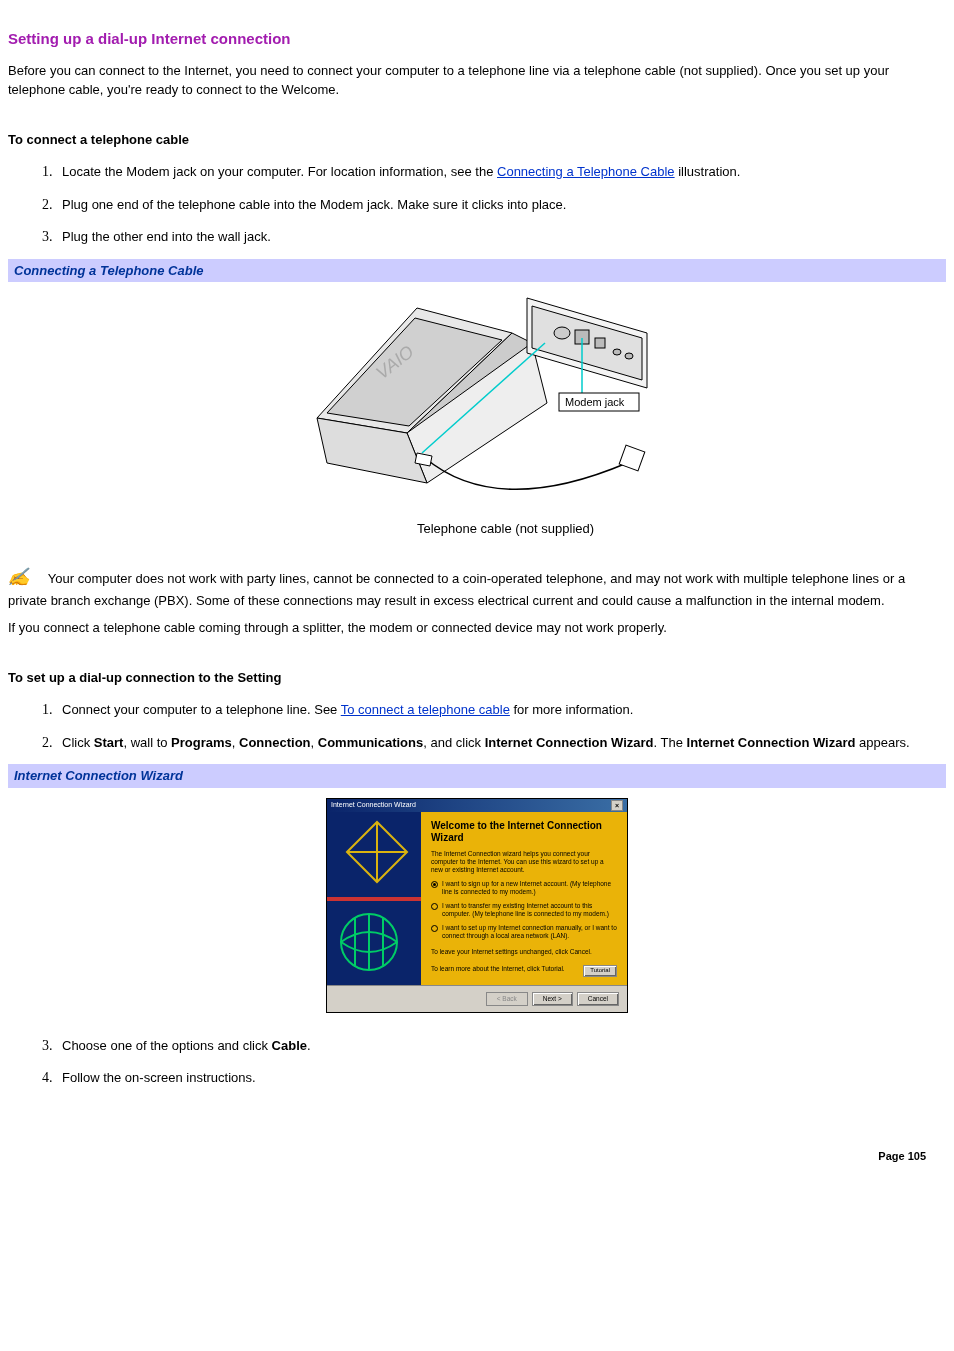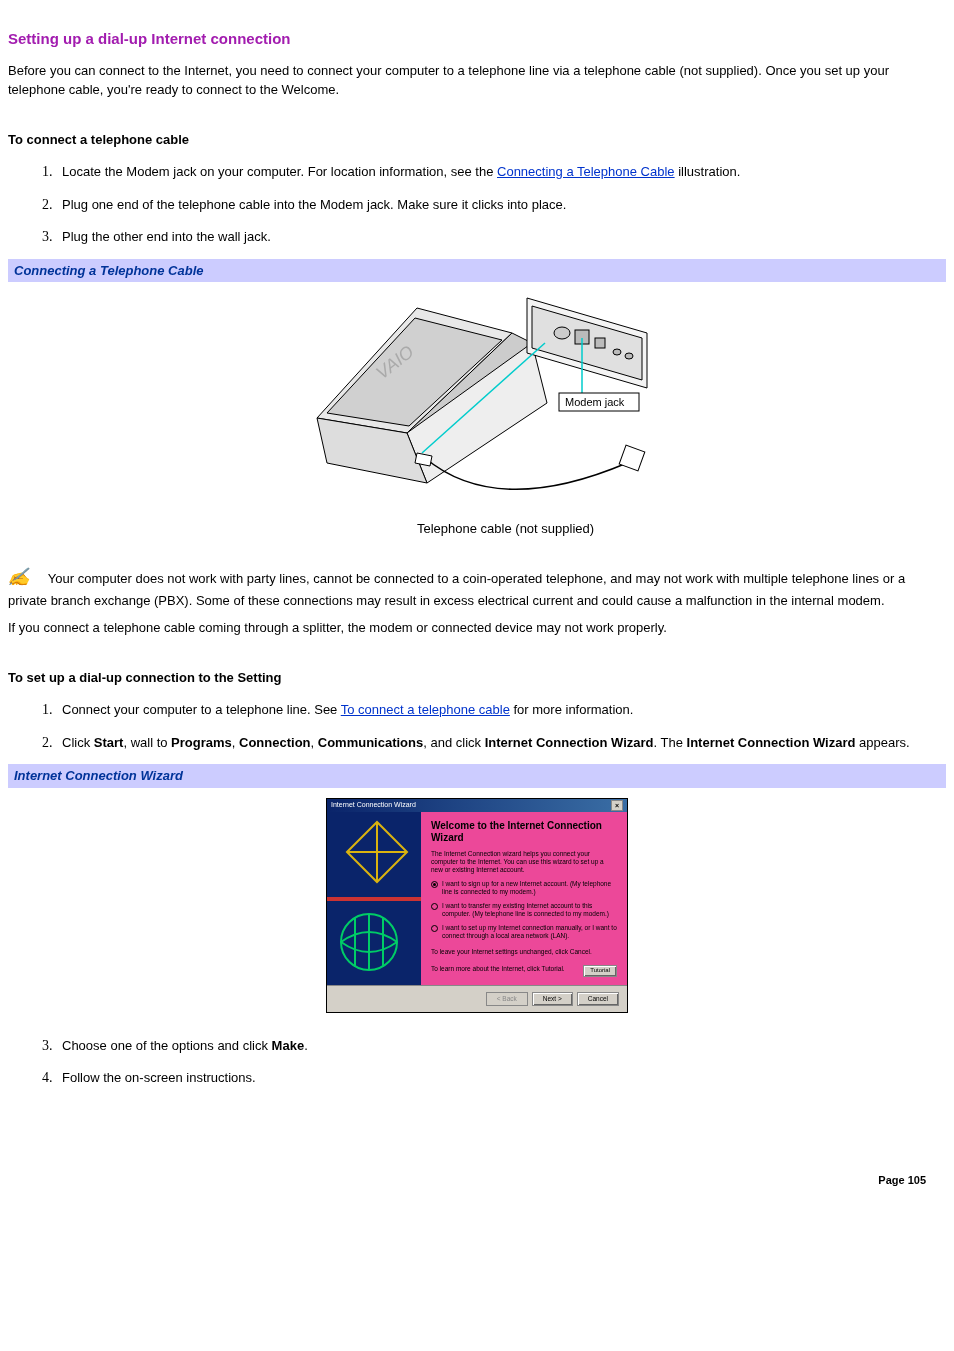--- a/index.html
+++ b/index.html
@@ -58,21 +58,21 @@
     margin-right: 14px;
     display: inline-block;
     font-style: italic;
     transform: skewX(-10deg);
   }
   .bold { font-weight: bold; }
   .page-num {
     text-align: right;
     font-size: 11px;
     font-weight: bold;
-    margin-top: 84px;
+    margin-top: 60px;
     padding-right: 20px;
   }
 
   
   #laptop-svg { width: 360px; height: 252px; }
 
   
   .wizard-wrap {
     display: flex;
     justify-content: center;
@@ -96,21 +96,21 @@
     align-items: center;
   }
   .wizard-close {
     width: 10px; height: 9px; background: #d4d0c8; color:#000;
     display:flex; align-items:center; justify-content:center;
     font-size:7px; line-height:1; font-weight:bold;
     border:1px solid #888;
   }
   .wizard-body {
     display: flex;
-    background: #ec4899;
+    background: #eab308;
   }
   .wizard-side {
     width: 94px;
     background: #0a246a;
     position: relative;
     overflow: hidden;
   }
   .wizard-content {
     flex: 1;
     padding: 8px 10px;
@@ -295,18 +295,18 @@
     <div class="wizard-footer">
       <span class="wizard-btn disabled">&lt; Back</span>
       <span class="wizard-btn">Next &gt;</span>
       <span class="wizard-btn">Cancel</span>
     </div>
   </div>
 </div>
 
 <ol start="3">
   <li>
-    <span>Choose one of the options and click </span><span class="bold">Make</span><span>.</span>
+    <span>Choose one of the options and click </span><span class="bold">Cable</span><span>.</span>
   </li>
   <li>Follow the on-screen instructions.</li>
 </ol>
 
 <div class="page-num">Page 105</div>
 
 </body></html>

